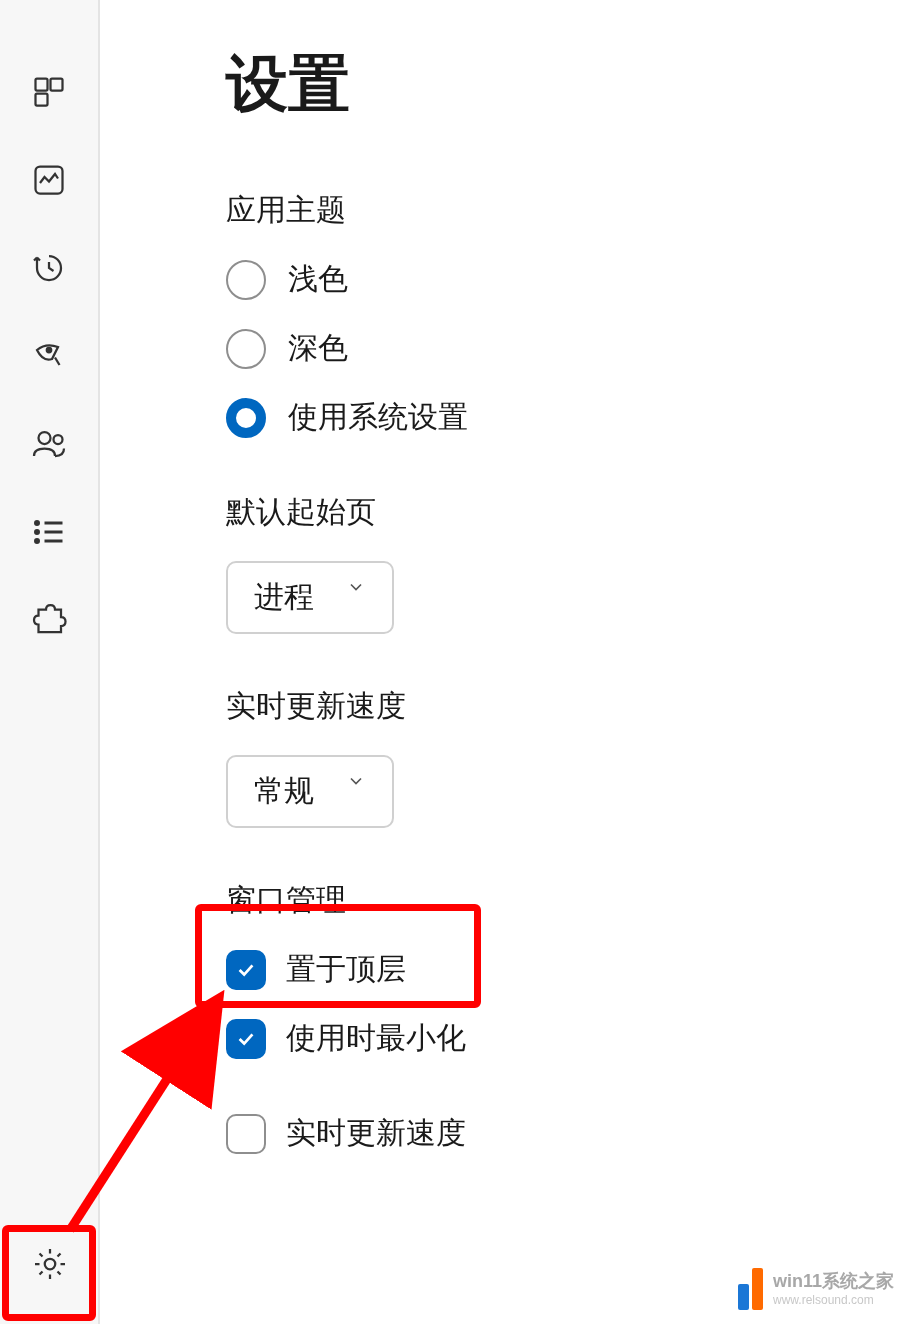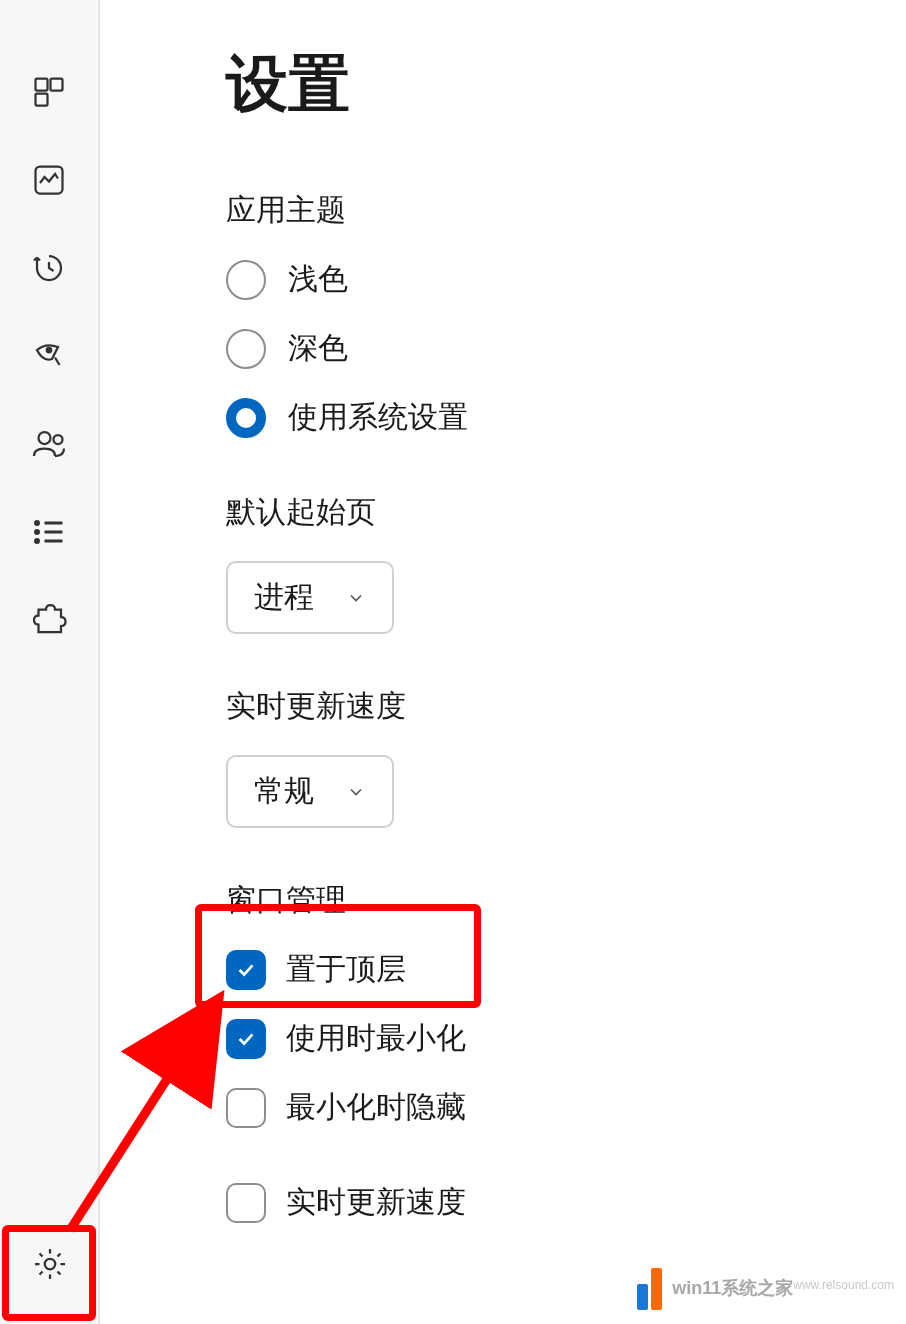--- a/index.html
+++ b/index.html
@@ -98,21 +98,20 @@
     }
     .radio-circle.selected {
       border: 10px solid #0067c0;
     }
     .radio-label {
       font-size: 30px;
       color: #1a1a1a;
     }
     .select-box {
       display: inline-flex;
-      align-items: center;
       border: 2px solid #d0d0d0;
       border-radius: 10px;
       padding: 14px 26px;
       cursor: pointer;
       margin-bottom: 52px;
     }
     .select-label {
       font-size: 30px;
       color: #1a1a1a;
       margin-right: 32px;
@@ -188,23 +187,22 @@
       display: flex;
       gap: 3px;
     }
     .watermark-bar {
       width: 11px;
       height: 42px;
       border-radius: 2px;
     }
     .watermark-text {
       display: flex;
-      flex-direction: row;
+      flex-direction: column;
       line-height: 1.2;
-      text-align: center;
     }
     .watermark-title {
       font-size: 18px;
       color: #a8a8a8;
       font-weight: 600;
     }
     .watermark-url {
       font-size: 12px;
       color: #c8c8c8;
     }
@@ -316,24 +314,20 @@
       </div>
       <div class="checkbox-label">置于顶层</div>
     </div>
     <div class="checkbox-item">
       <div class="checkbox-box checked">
         <svg width="22" height="22" viewBox="0 0 24 24" fill="none" stroke="#fff" stroke-width="3">
             <path d="M5 12 L10 17 L19 7"></path>
           </svg>
       </div>
       <div class="checkbox-label">使用时最小化</div>
-    </div>
-    <div class="checkbox-item">
-      <div class="checkbox-box"></div>
-      <div class="checkbox-label">最小化时隐藏</div>
     </div>
   </div>
 
   <div class="checkbox-group">
     <div class="checkbox-item">
       <div class="checkbox-box"></div>
       <div class="checkbox-label">实时更新速度</div>
     </div>
   </div>
 </div>

